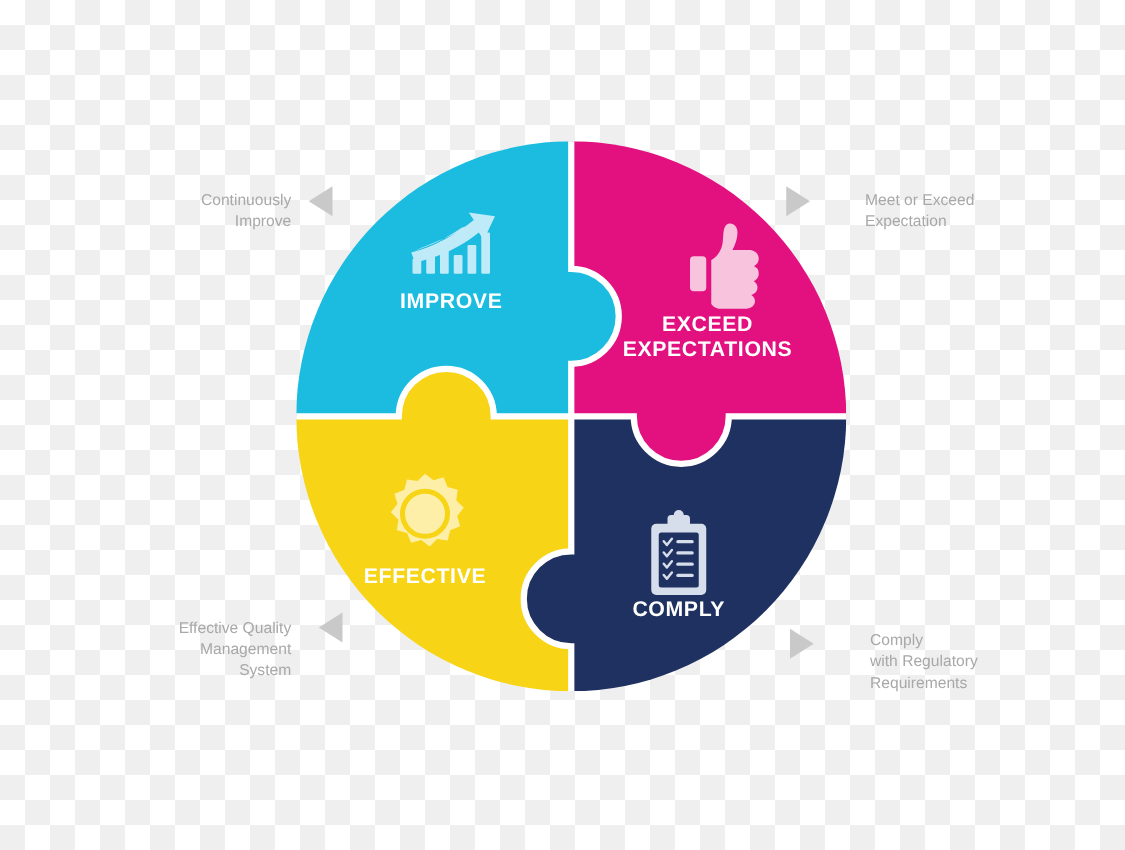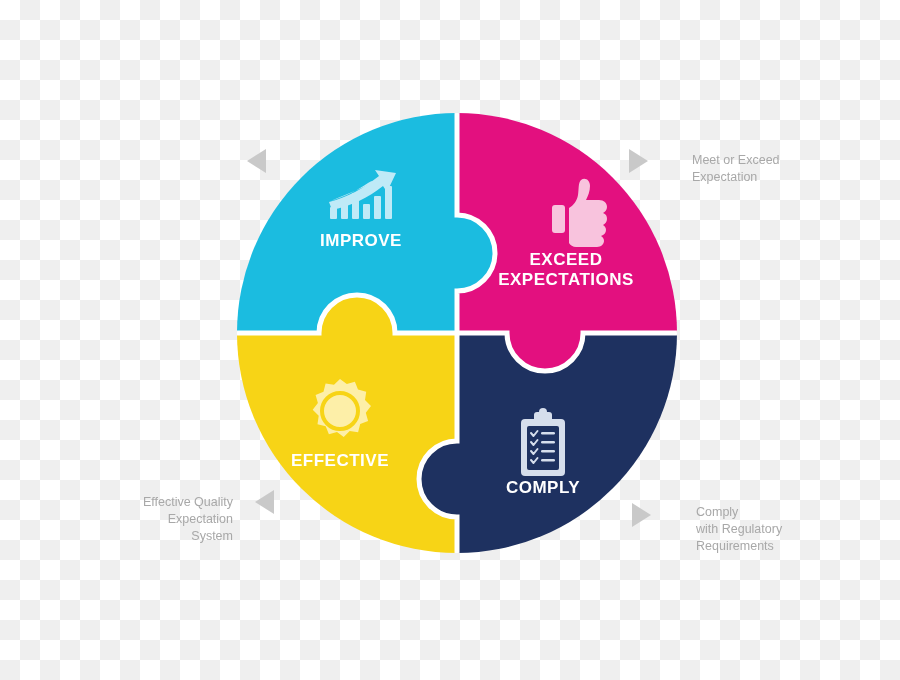--- a/index.html
+++ b/index.html
@@ -229,28 +229,30 @@
 
       <text class="quad-label" x="566" y="265" text-anchor="middle" fill="#FFFFFF" font-size="17">EXCEED</text>
       <text class="quad-label" x="566" y="285" text-anchor="middle" fill="#FFFFFF" font-size="17">EXPECTATIONS</text>
 
       <text class="quad-label" x="340" y="466" text-anchor="middle" fill="#FFFFFF" font-size="17">EFFECTIVE</text>
 
       <text class="quad-label" x="543" y="493" text-anchor="middle" fill="#FFFFFF" font-size="17">COMPLY</text>
     </svg>
   </div>
 
+  <div class="side-label right-align" id="label-improve">Continuously
+Improve</div>
   <div class="arrow-marker arrow-left" id="arrow-improve"></div>
 
   <div class="side-label left-align" id="label-exceed">Meet or Exceed
 Expectation</div>
   <div class="arrow-marker arrow-right" id="arrow-exceed"></div>
 
   <div class="side-label right-align" id="label-effective">Effective Quality
-Expectation
+Management
 System</div>
   <div class="arrow-marker arrow-left" id="arrow-effective"></div>
 
   <div class="side-label left-align" id="label-comply">Comply
 with Regulatory
 Requirements</div>
   <div class="arrow-marker arrow-right" id="arrow-comply"></div>
 
 </div>
 

